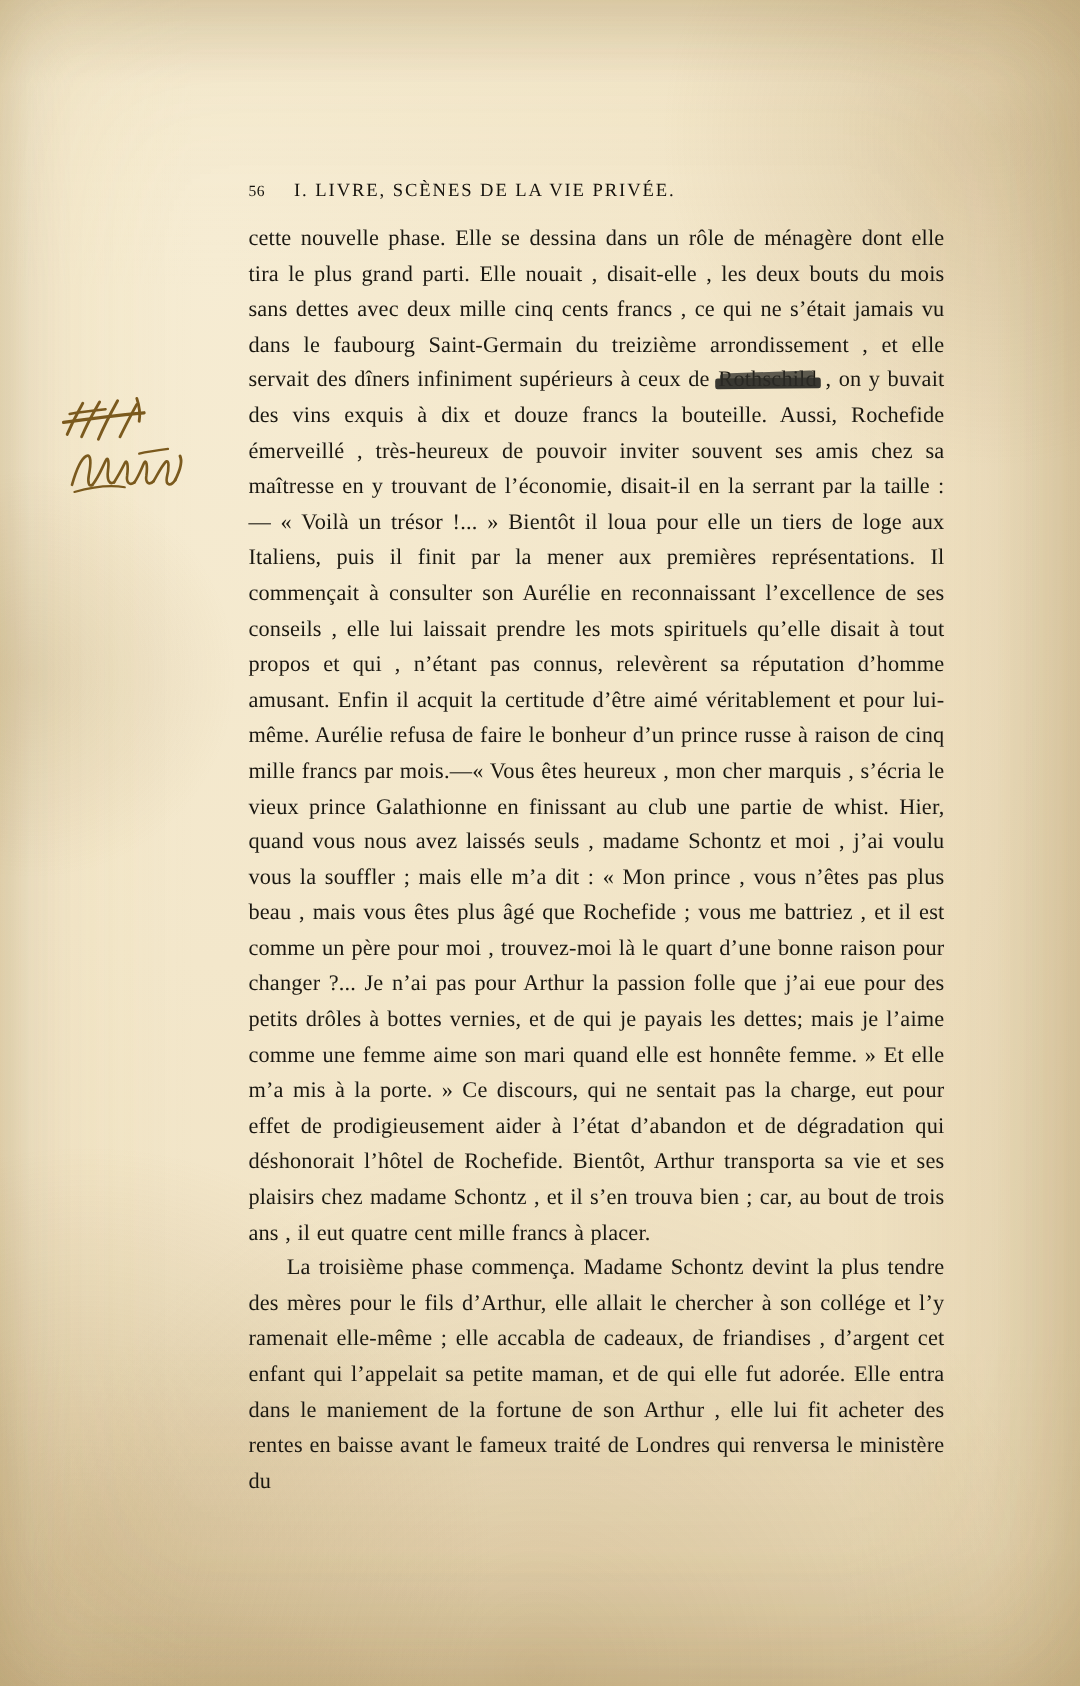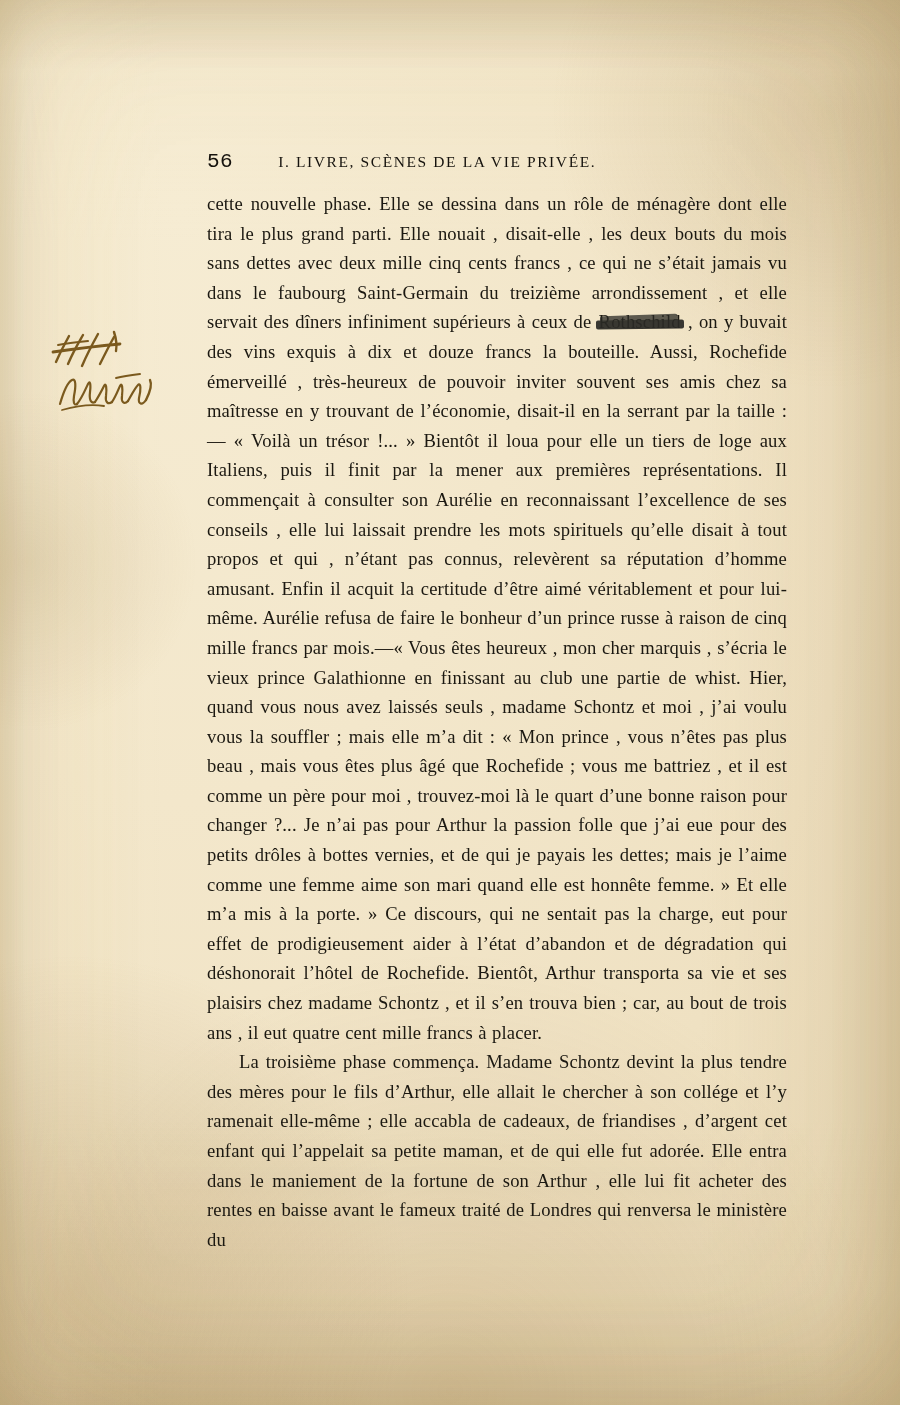--- a/index.html
+++ b/index.html
@@ -61,27 +61,26 @@
   }
 
   .header-line {
     display: flex;
     align-items: baseline;
     font-variant: normal;
     margin-bottom: 16px;
     letter-spacing: 0.5px;
   }
   .folio {
-    font-size: 21px;
+    font-size: 13px;
     letter-spacing: 0.5px;
     color: #15120d;
-    font-family: Liberation Mono, monospace;
   }
   .running-title {
-    margin-left: 45px;
+    margin-left: 24px;
     font-size: 15.5px;
     letter-spacing: 1.6px;
     color: #15120d;
     text-transform: uppercase;
   }
 
   p.body {
     margin: 0;
     font-size: 18.6px;
     line-height: 29.6px;

